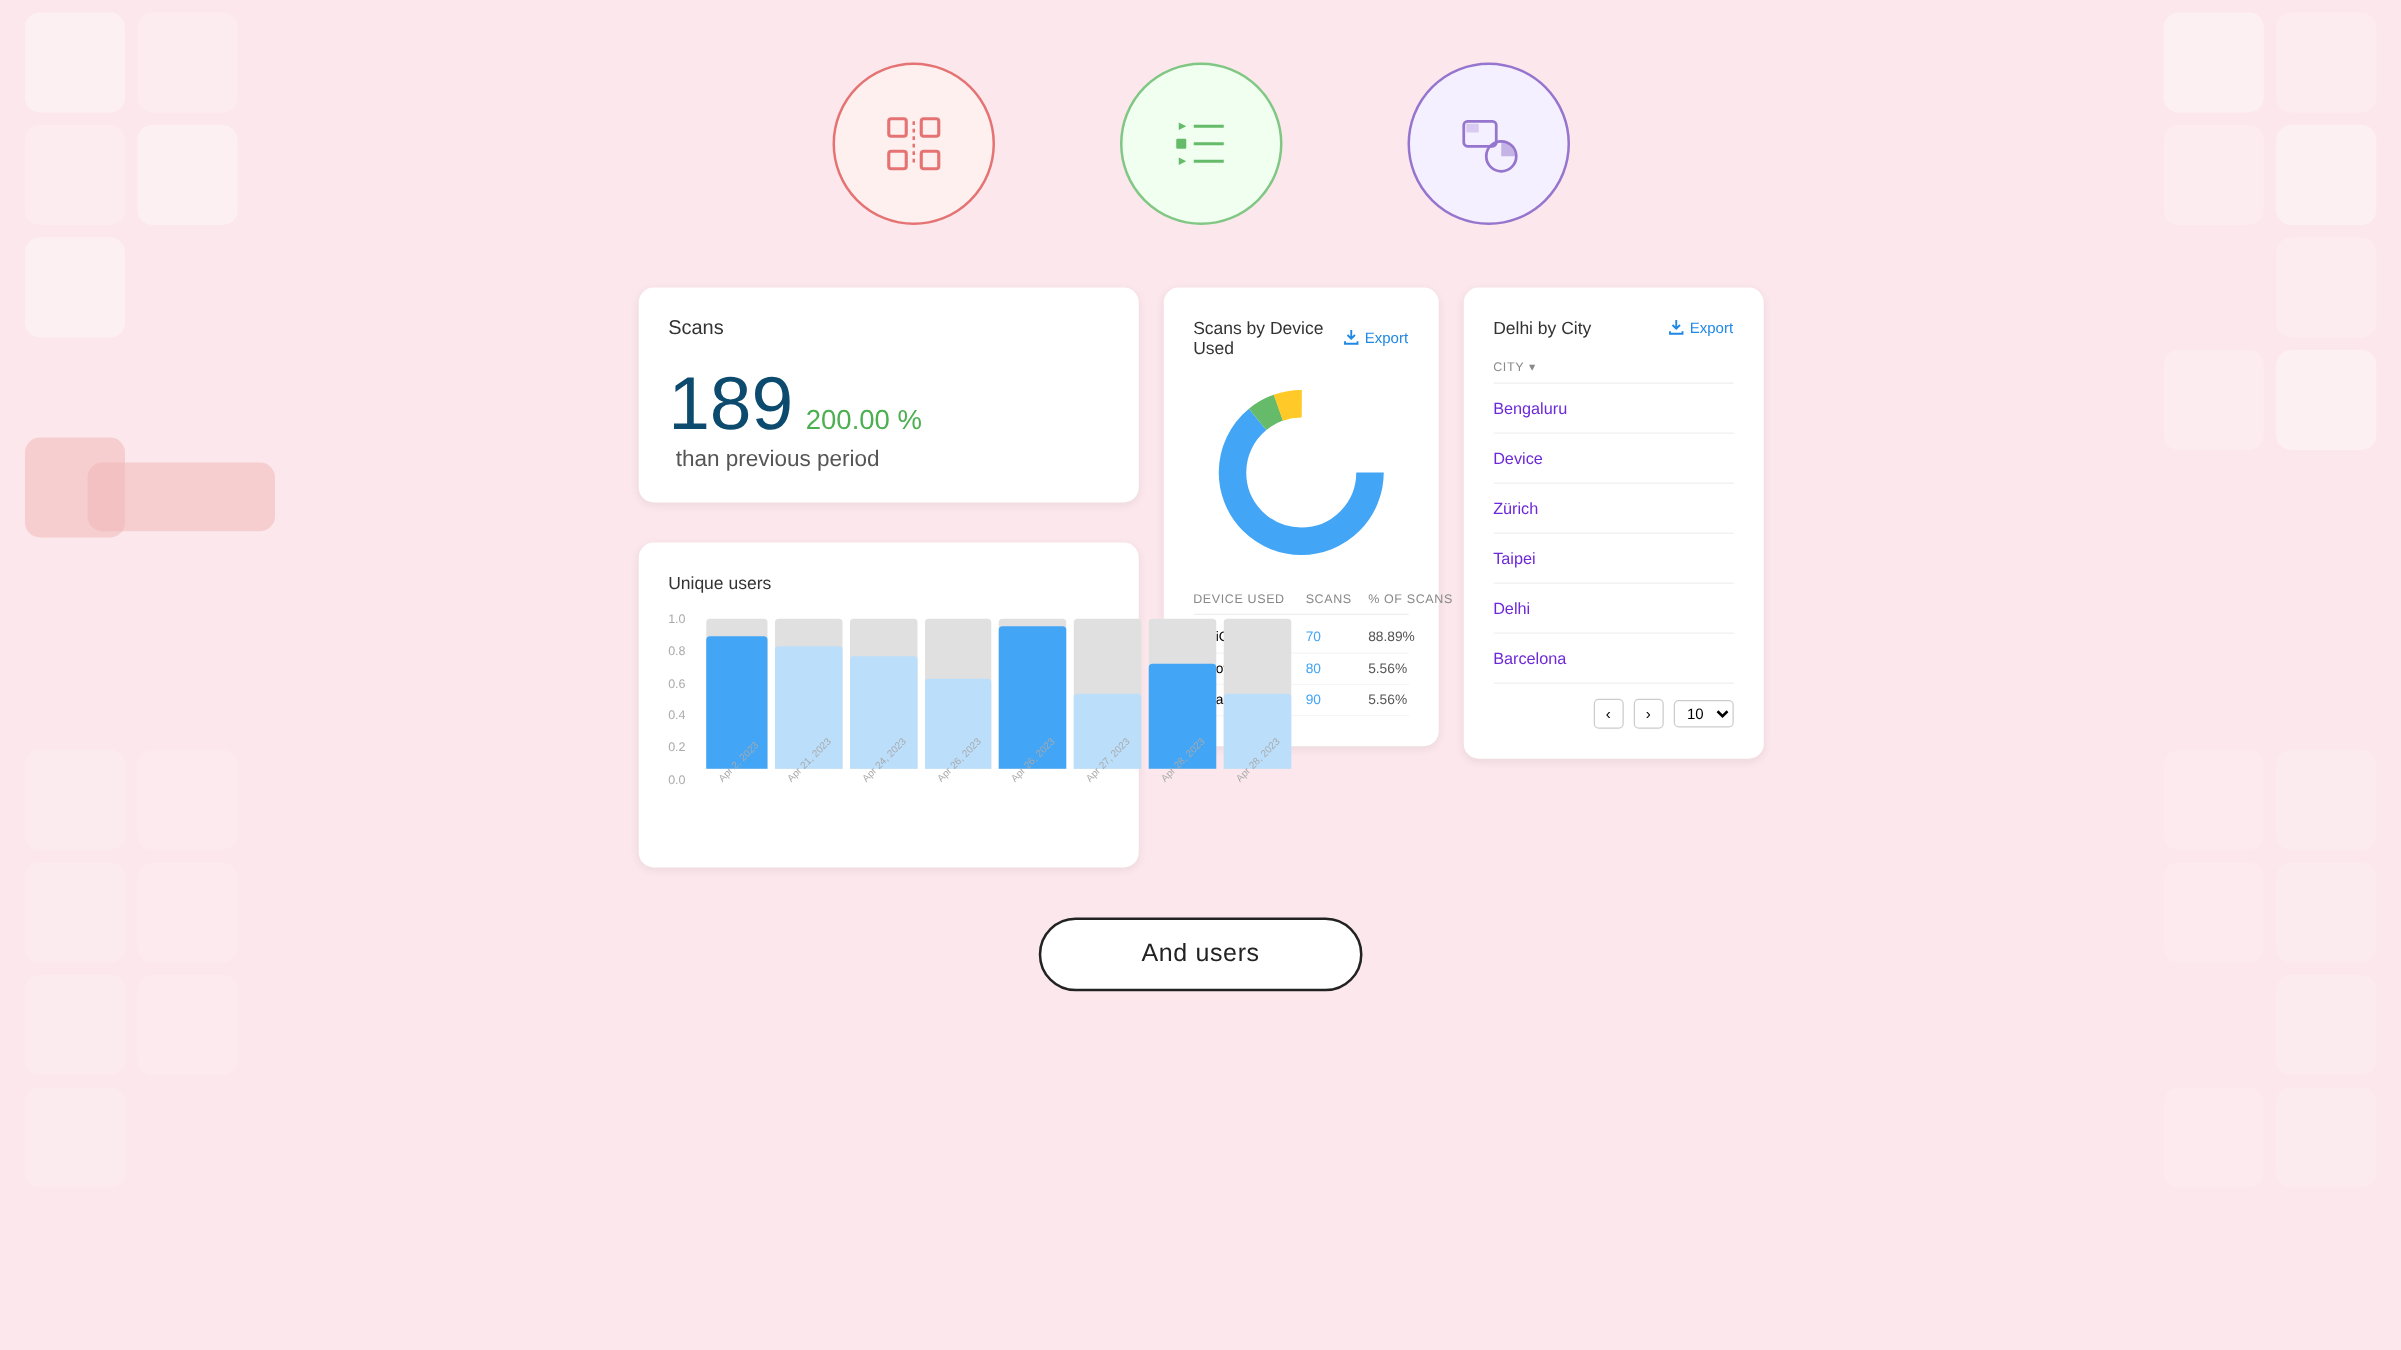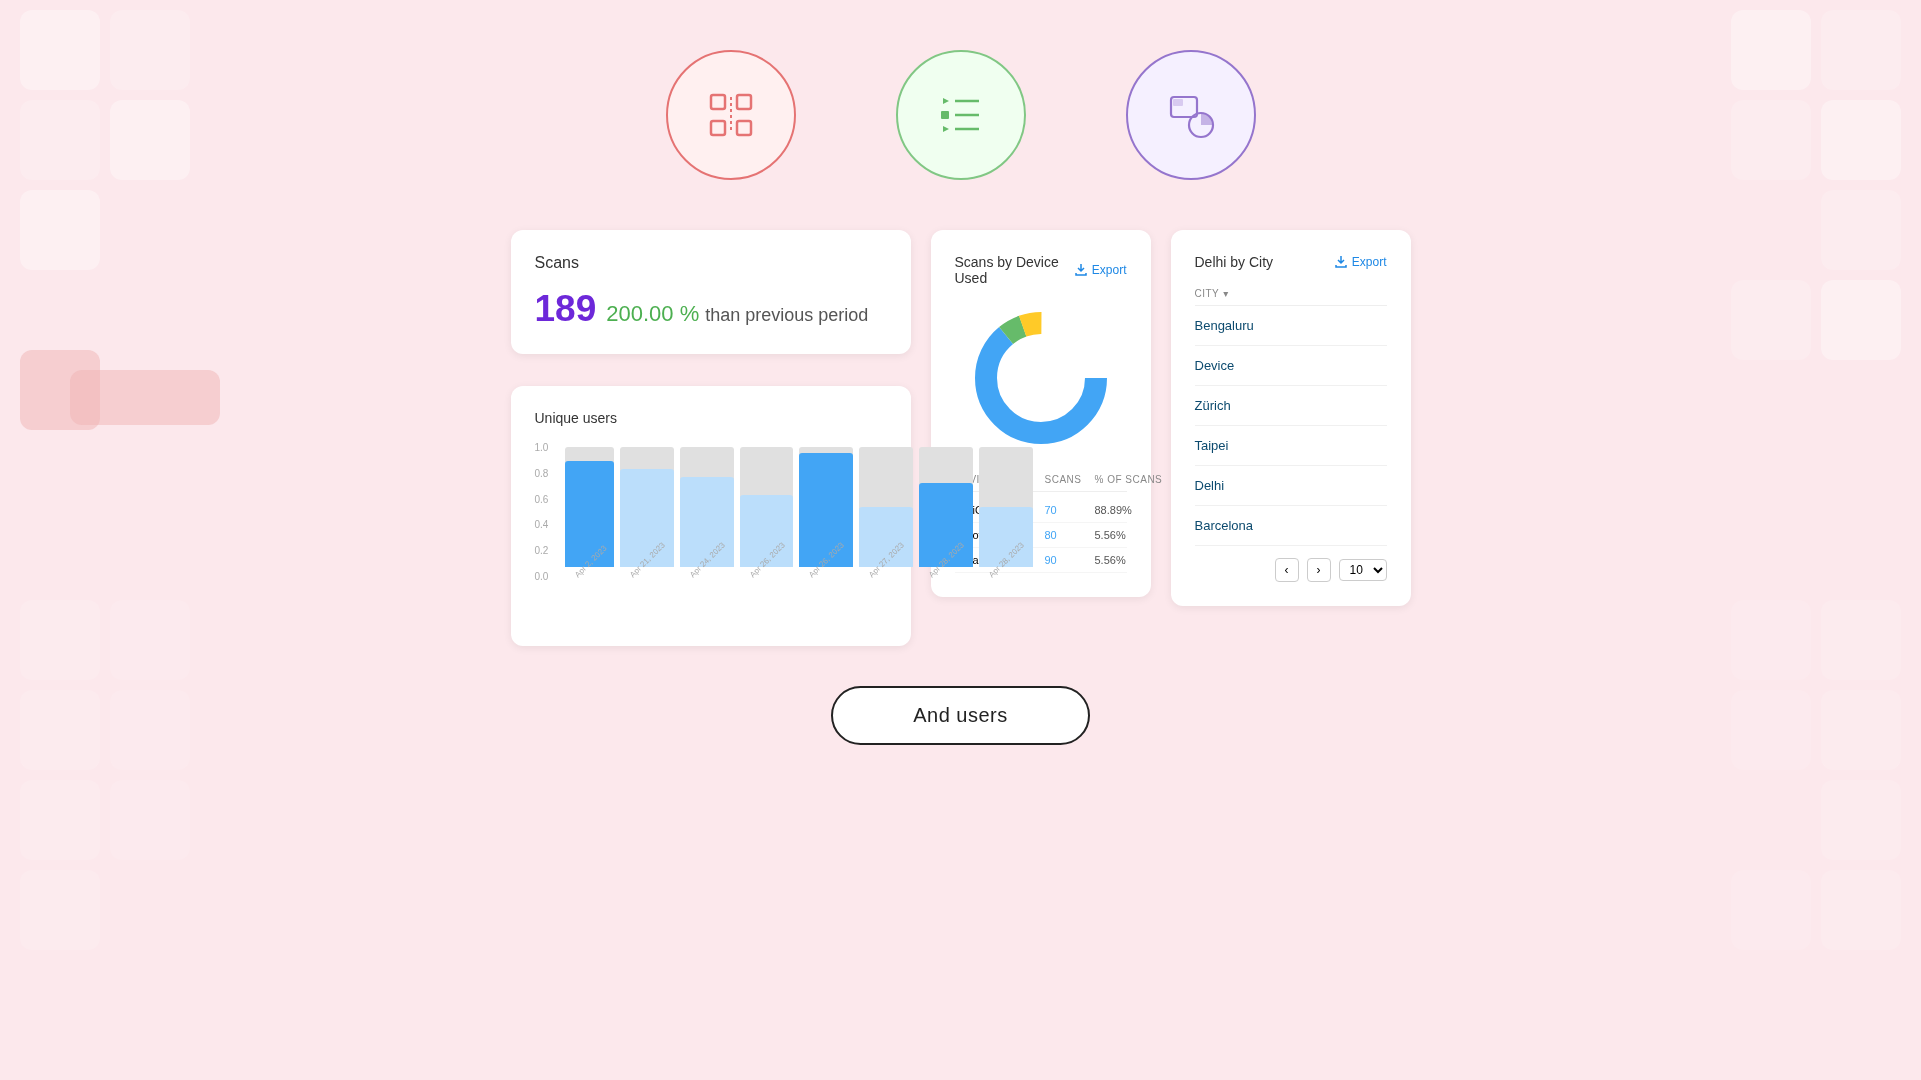--- a/index.html
+++ b/index.html
@@ -76,23 +76,23 @@
       width: 400px;
     }
 
     .scans-title {
       font-size: 16px;
       color: #333;
       margin-bottom: 16px;
     }
 
     .scans-number {
-      font-size: 37px;
-      font-weight: 700;
-      color: #6d28d9;
+      font-size: 60px;
+      font-weight: 400;
+      color: #0c4a6e;
       display: inline;
     }
 
     .scans-percent {
       font-size: 22px;
       color: #4caf50;
       margin-left: 10px;
     }
 
     .scans-text {
@@ -253,21 +253,21 @@
       text-transform: uppercase;
       padding: 6px 0;
       border-bottom: 1px solid #eee;
       display: flex;
       align-items: center;
       gap: 4px;
     }
 
     .city-row {
       font-size: 13px;
-      color: #0c4a6e;
+      color: #6d28d9;
       padding: 12px 0;
       border-bottom: 1px solid #f0f0f0;
     }
 
     .city-pagination {
       display: flex;
       align-items: center;
       justify-content: flex-end;
       gap: 8px;
       margin-top: 12px;

